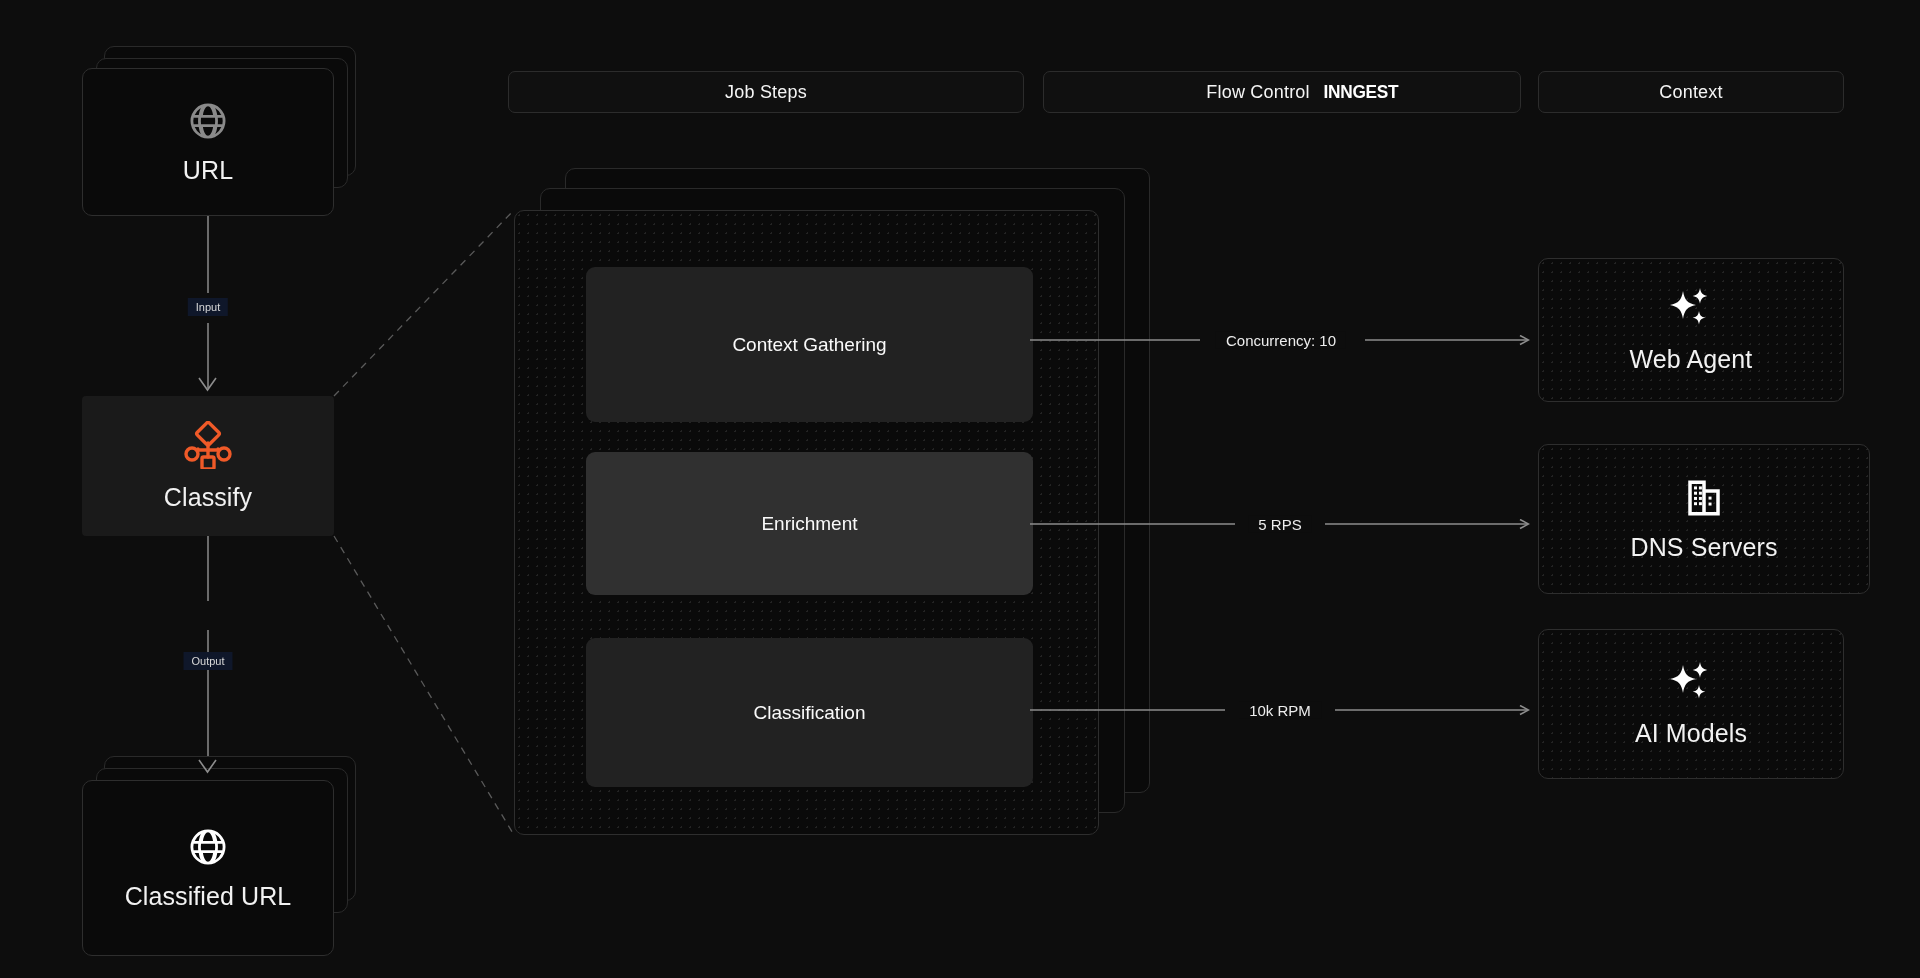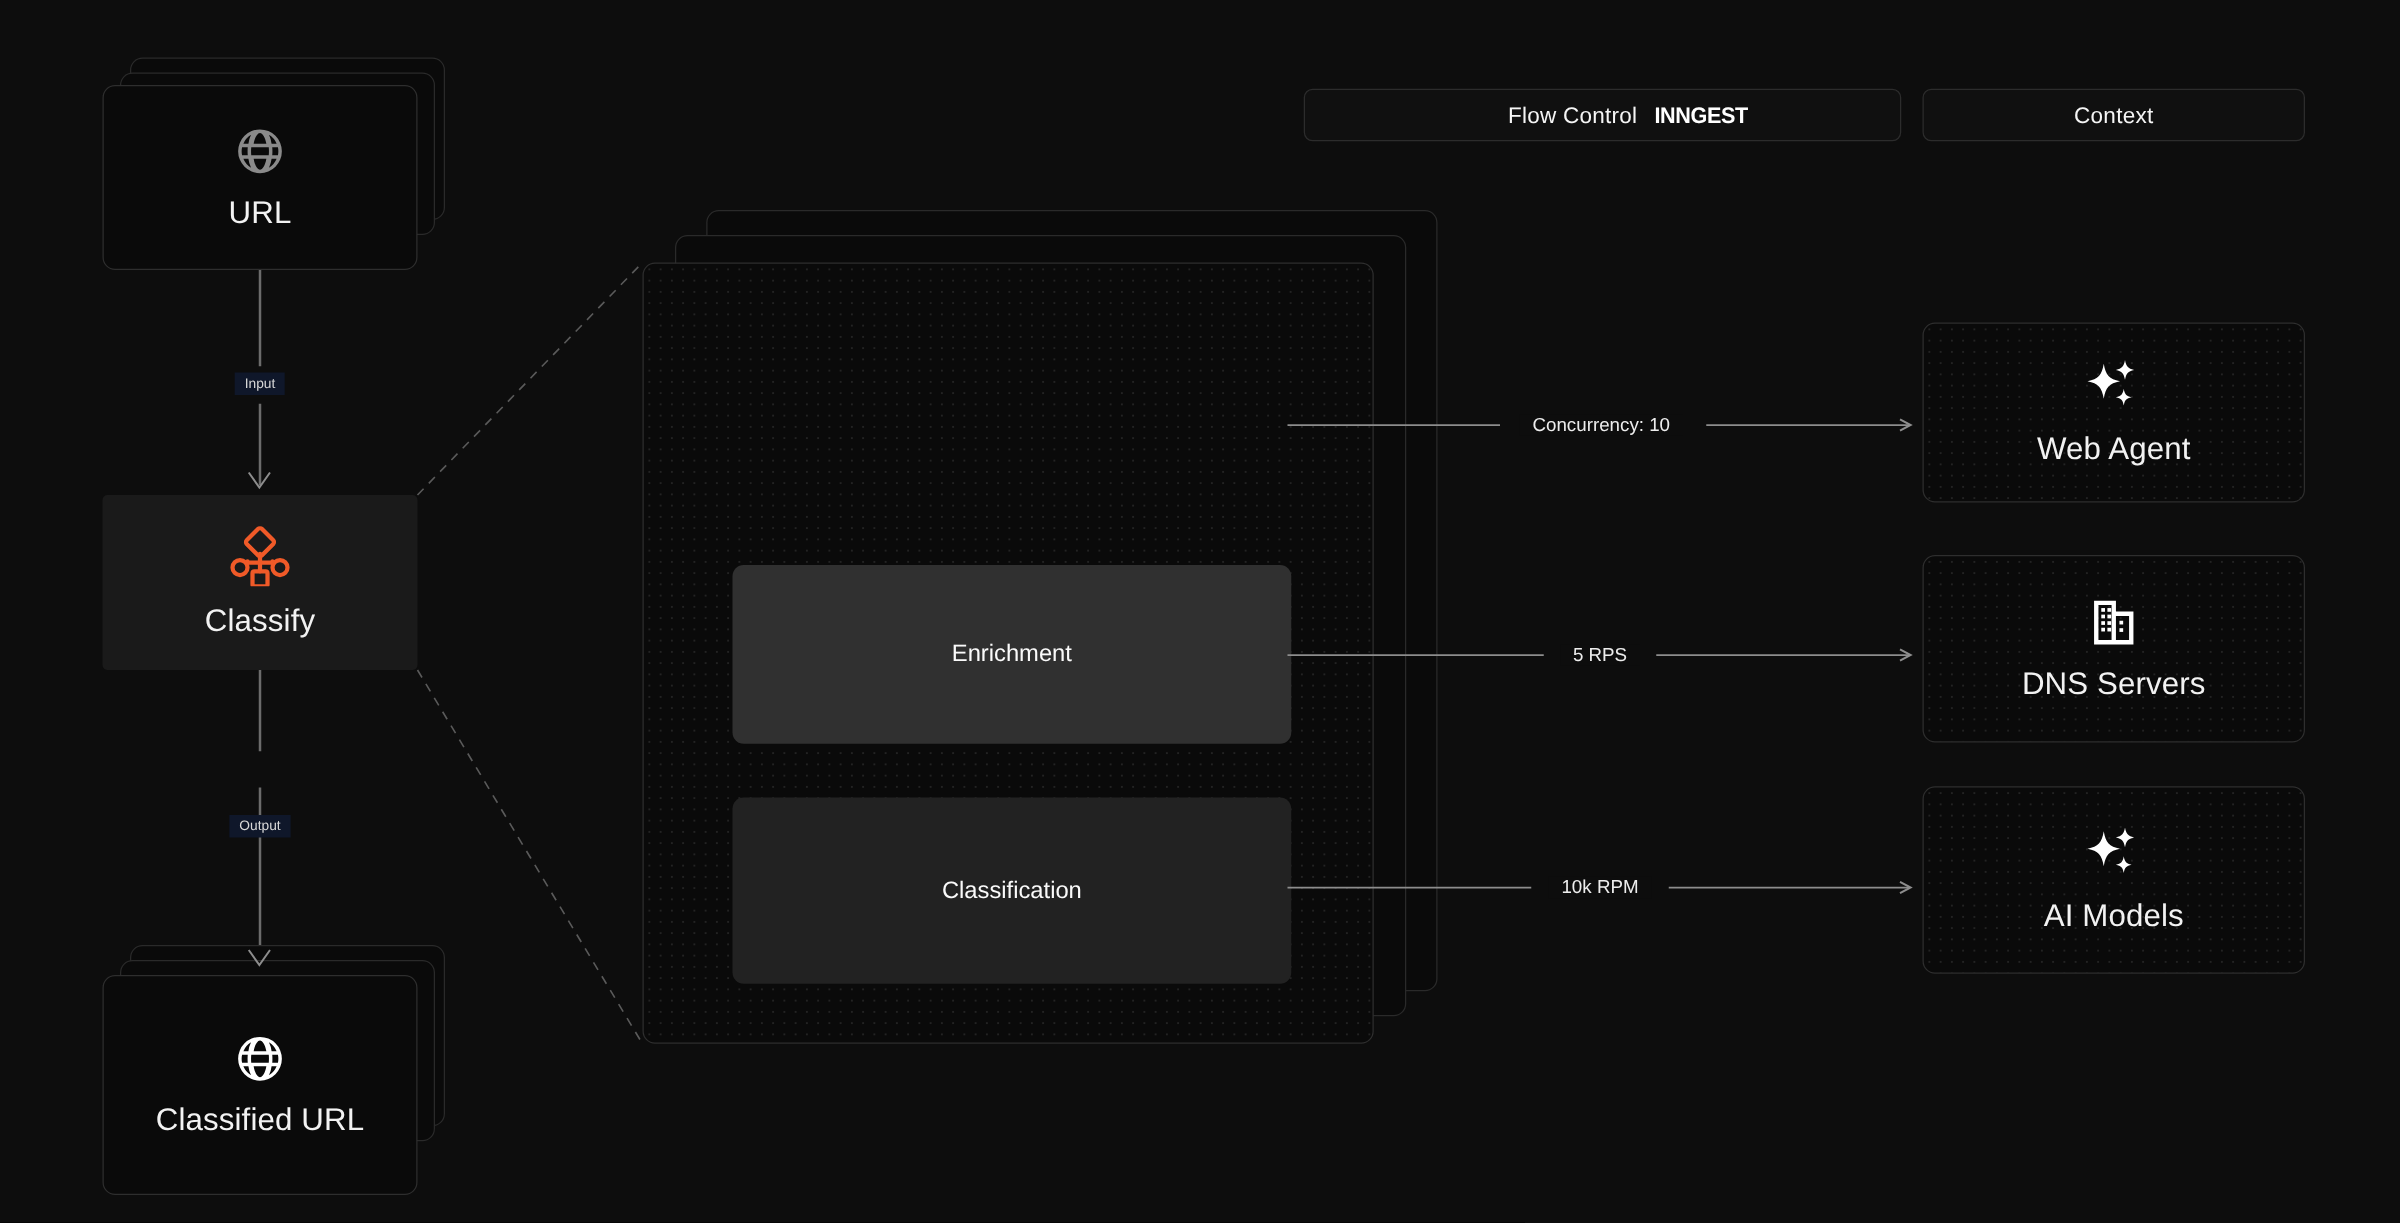--- a/index.html
+++ b/index.html
@@ -139,20 +139,23 @@
     border-radius: 4px;
   }
 
   .icon-wrap { display: block; line-height: 0; }
 </style>
 </head>
 <body>
 
 <div id="stage">
 
+  <div class="header-pill" style="left:508px; top:71px; width:516px;">
+    <span class="pill-label">Job Steps</span>
+  </div>
 
   <div class="header-pill" style="left:1043px; top:71px; width:478px;padding-left:42px;">
     <span class="pill-label">Flow Control</span>
     <span class="brandmark">INNGEST</span>
   </div>
 
   <div class="header-pill" style="left:1538px; top:71px; width:306px;">
     <span class="pill-label">Context</span>
   </div>
 
@@ -202,20 +205,23 @@
       </svg>
     </span>
     <span class="node-label">Classified URL</span>
   </div>
 
   <div class="stack-ghost dots" style="left:565px; top:168px; width:585px; height:625px;"></div>
   <div class="stack-ghost dots" style="left:540px; top:188px; width:585px; height:625px;"></div>
 
   <div class="card dots" style="left:514px; top:210px; width:585px; height:625px;">
 
+    <div class="step-chip" style="left:71px; top:56px; width:447px; height:155px;">
+      <span class="step-text">Context Gathering</span>
+    </div>
 
     <div class="step-chip active" style="left:71px; top:241px; width:447px; height:143px;">
       <span class="step-text">Enrichment</span>
     </div>
 
     <div class="step-chip" style="left:71px; top:427px; width:447px; height:149px;">
       <span class="step-text">Classification</span>
     </div>
   </div>
 
@@ -223,21 +229,21 @@
     <span class="icon-wrap">
       <svg width="48" height="44" viewBox="0 0 48 44" fill="#ffffff">
         <path d="M16 4 C17.6 13.3 20.3 16.1 29 18 C20.3 19.9 17.6 22.7 16 32 C14.4 22.7 11.7 19.9 3 18 C11.7 16.1 14.4 13.3 16 4Z"></path>
         <path d="M33 1 C33.9 6.2 35.4 7.8 40.3 8.9 C35.4 10 33.9 11.6 33 16.8 C32.1 11.6 30.6 10 25.7 8.9 C30.6 7.8 32.1 6.2 33 1Z"></path>
         <path d="M32 24 C32.8 28.5 34 29.8 38.3 30.7 C34 31.6 32.8 32.9 32 37.4 C31.2 32.9 30 31.6 25.7 30.7 C30 29.8 31.2 28.5 32 24Z"></path>
       </svg>
     </span>
     <span class="node-label">Web Agent</span>
   </div>
 
-  <div class="card dots centerbox" style="left:1538px; top:444px; width:306px; height:150px;">
+  <div class="card dots centerbox" style="left:1538px; top:444px; width:332px; height:150px;">
     <span class="icon-wrap">
       <svg width="42" height="42" viewBox="0 0 24 24" fill="#ffffff">
         <path d="M3 2h10v5h8v15H3V2Zm2 2v16h6V4H5Zm8 5v11h6V9h-6Z"></path>
         <rect x="6.3" y="5.4" width="1.7" height="1.7"></rect>
         <rect x="9.1" y="5.4" width="1.7" height="1.7"></rect>
         <rect x="6.3" y="8.4" width="1.7" height="1.7"></rect>
         <rect x="9.1" y="8.4" width="1.7" height="1.7"></rect>
         <rect x="6.3" y="11.4" width="1.7" height="1.7"></rect>
         <rect x="9.1" y="11.4" width="1.7" height="1.7"></rect>
         <rect x="6.3" y="14.4" width="1.7" height="1.7"></rect>

